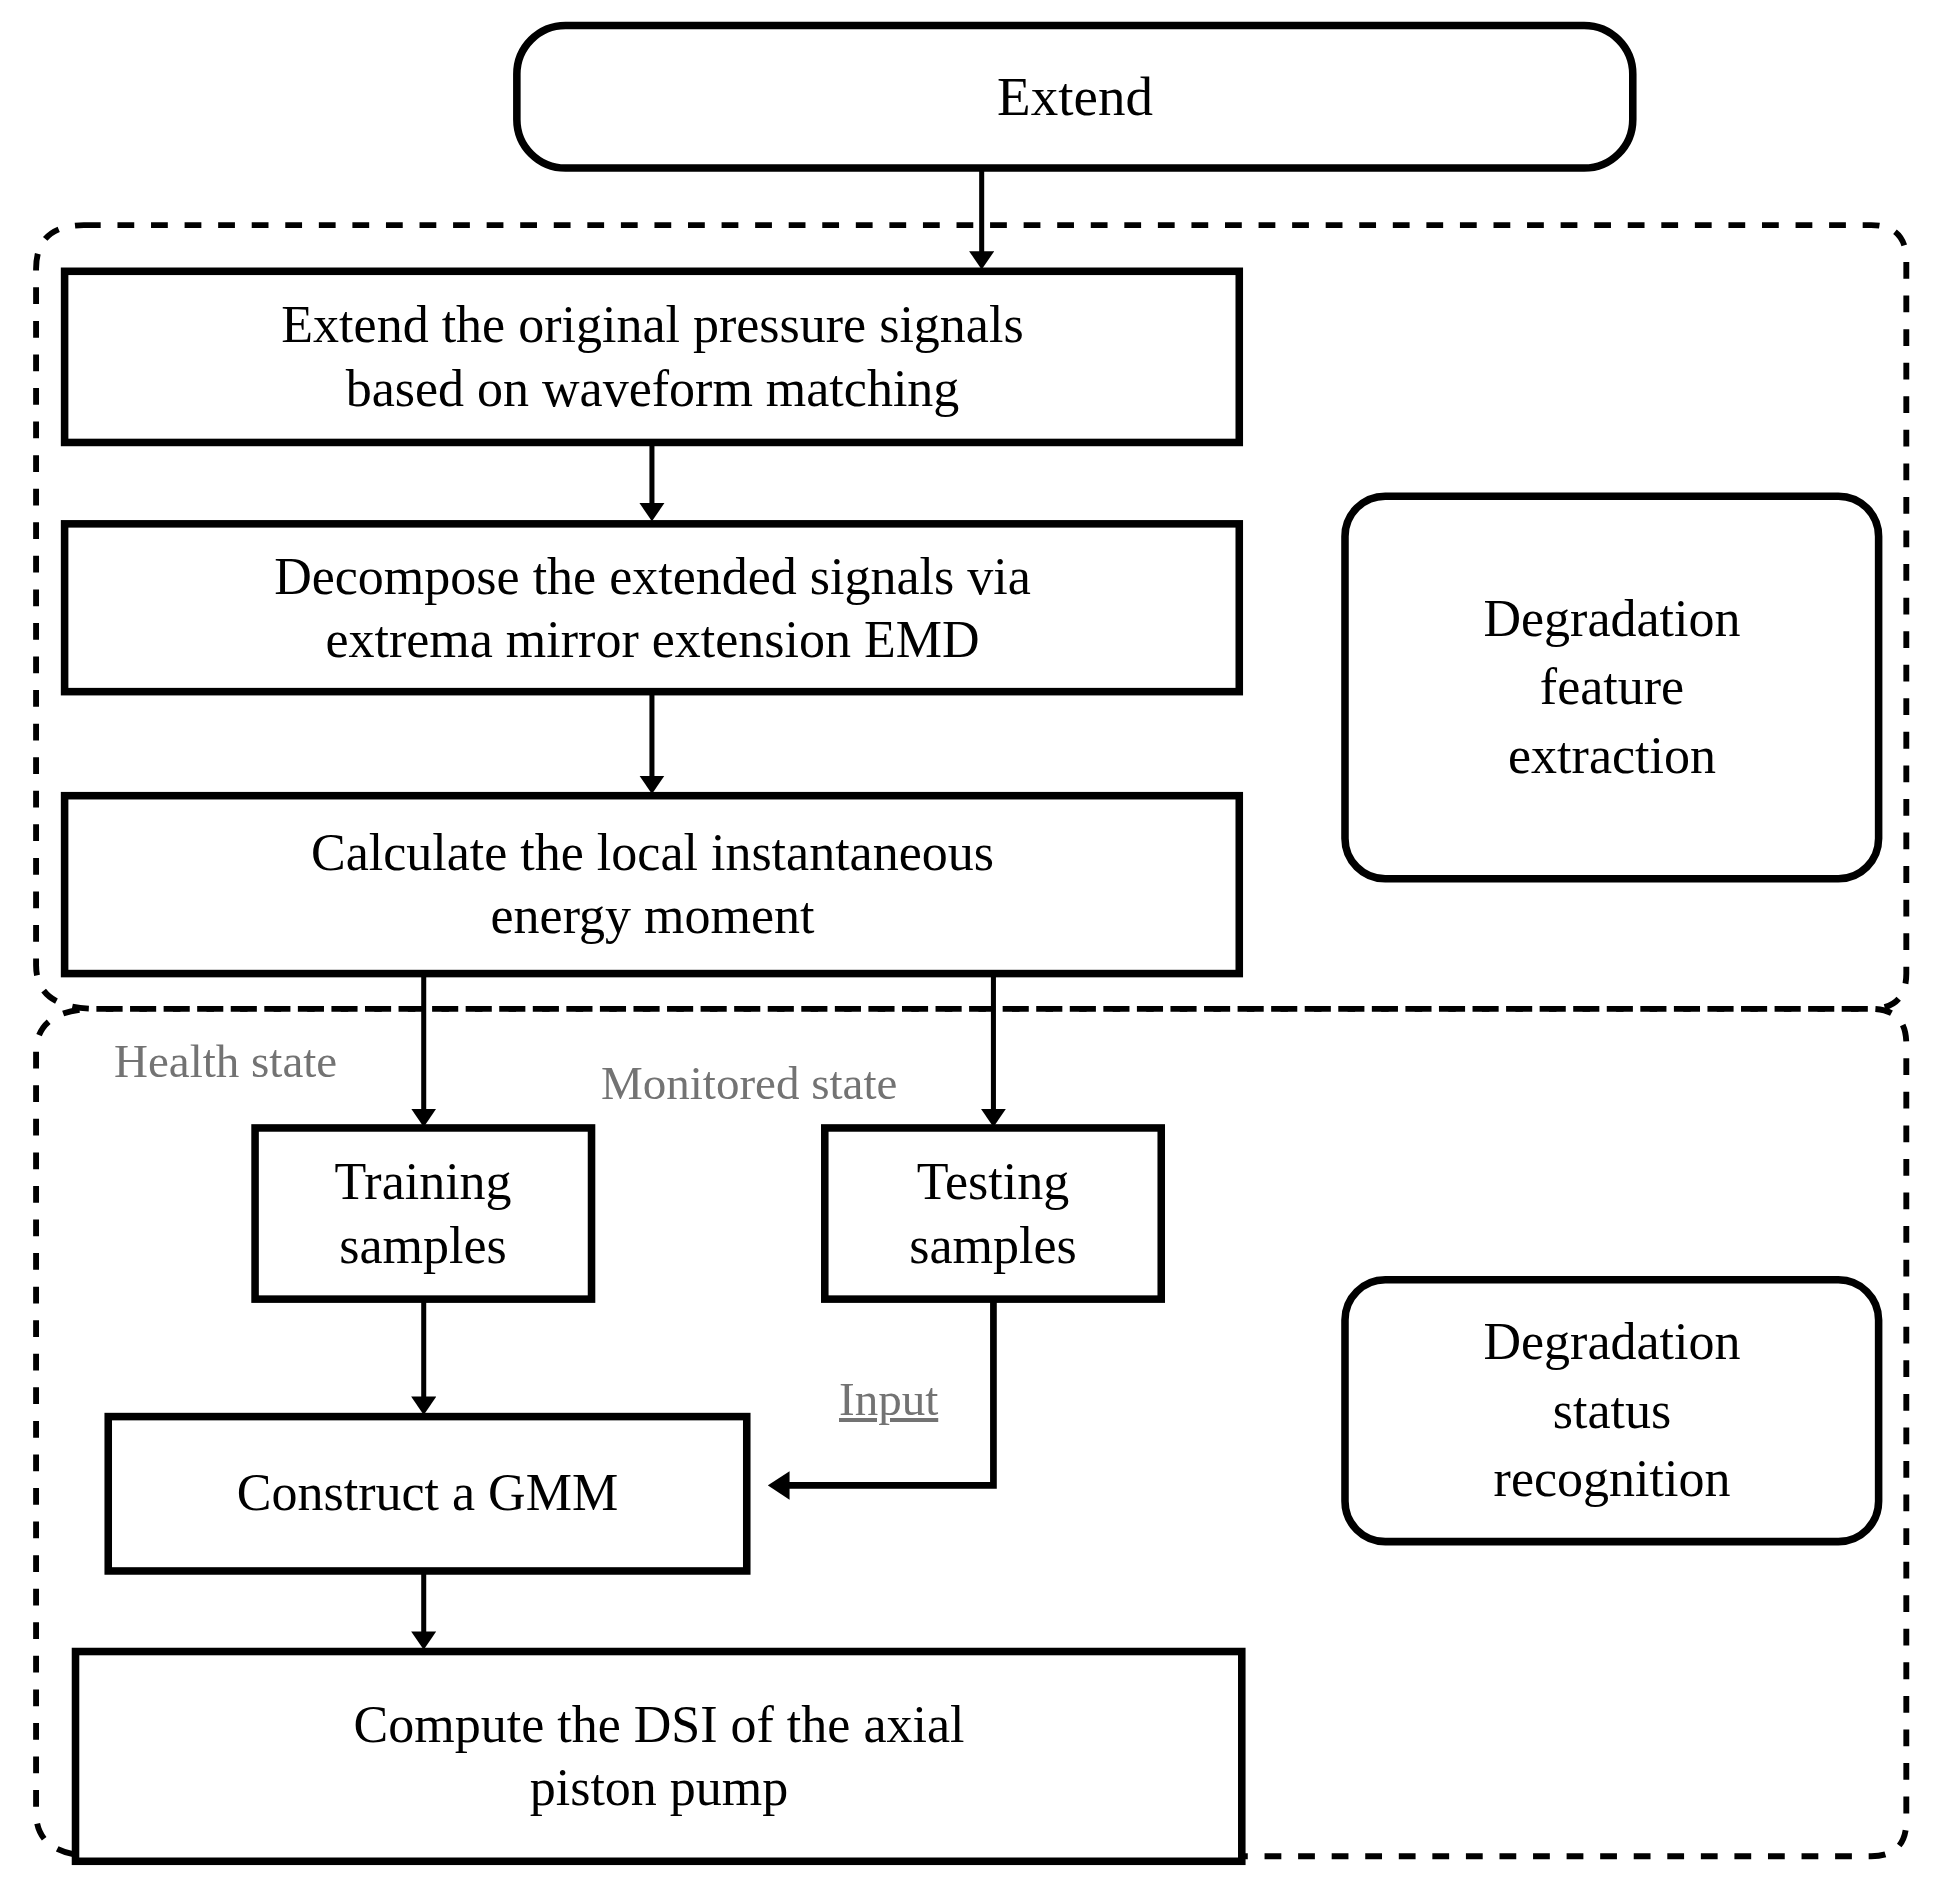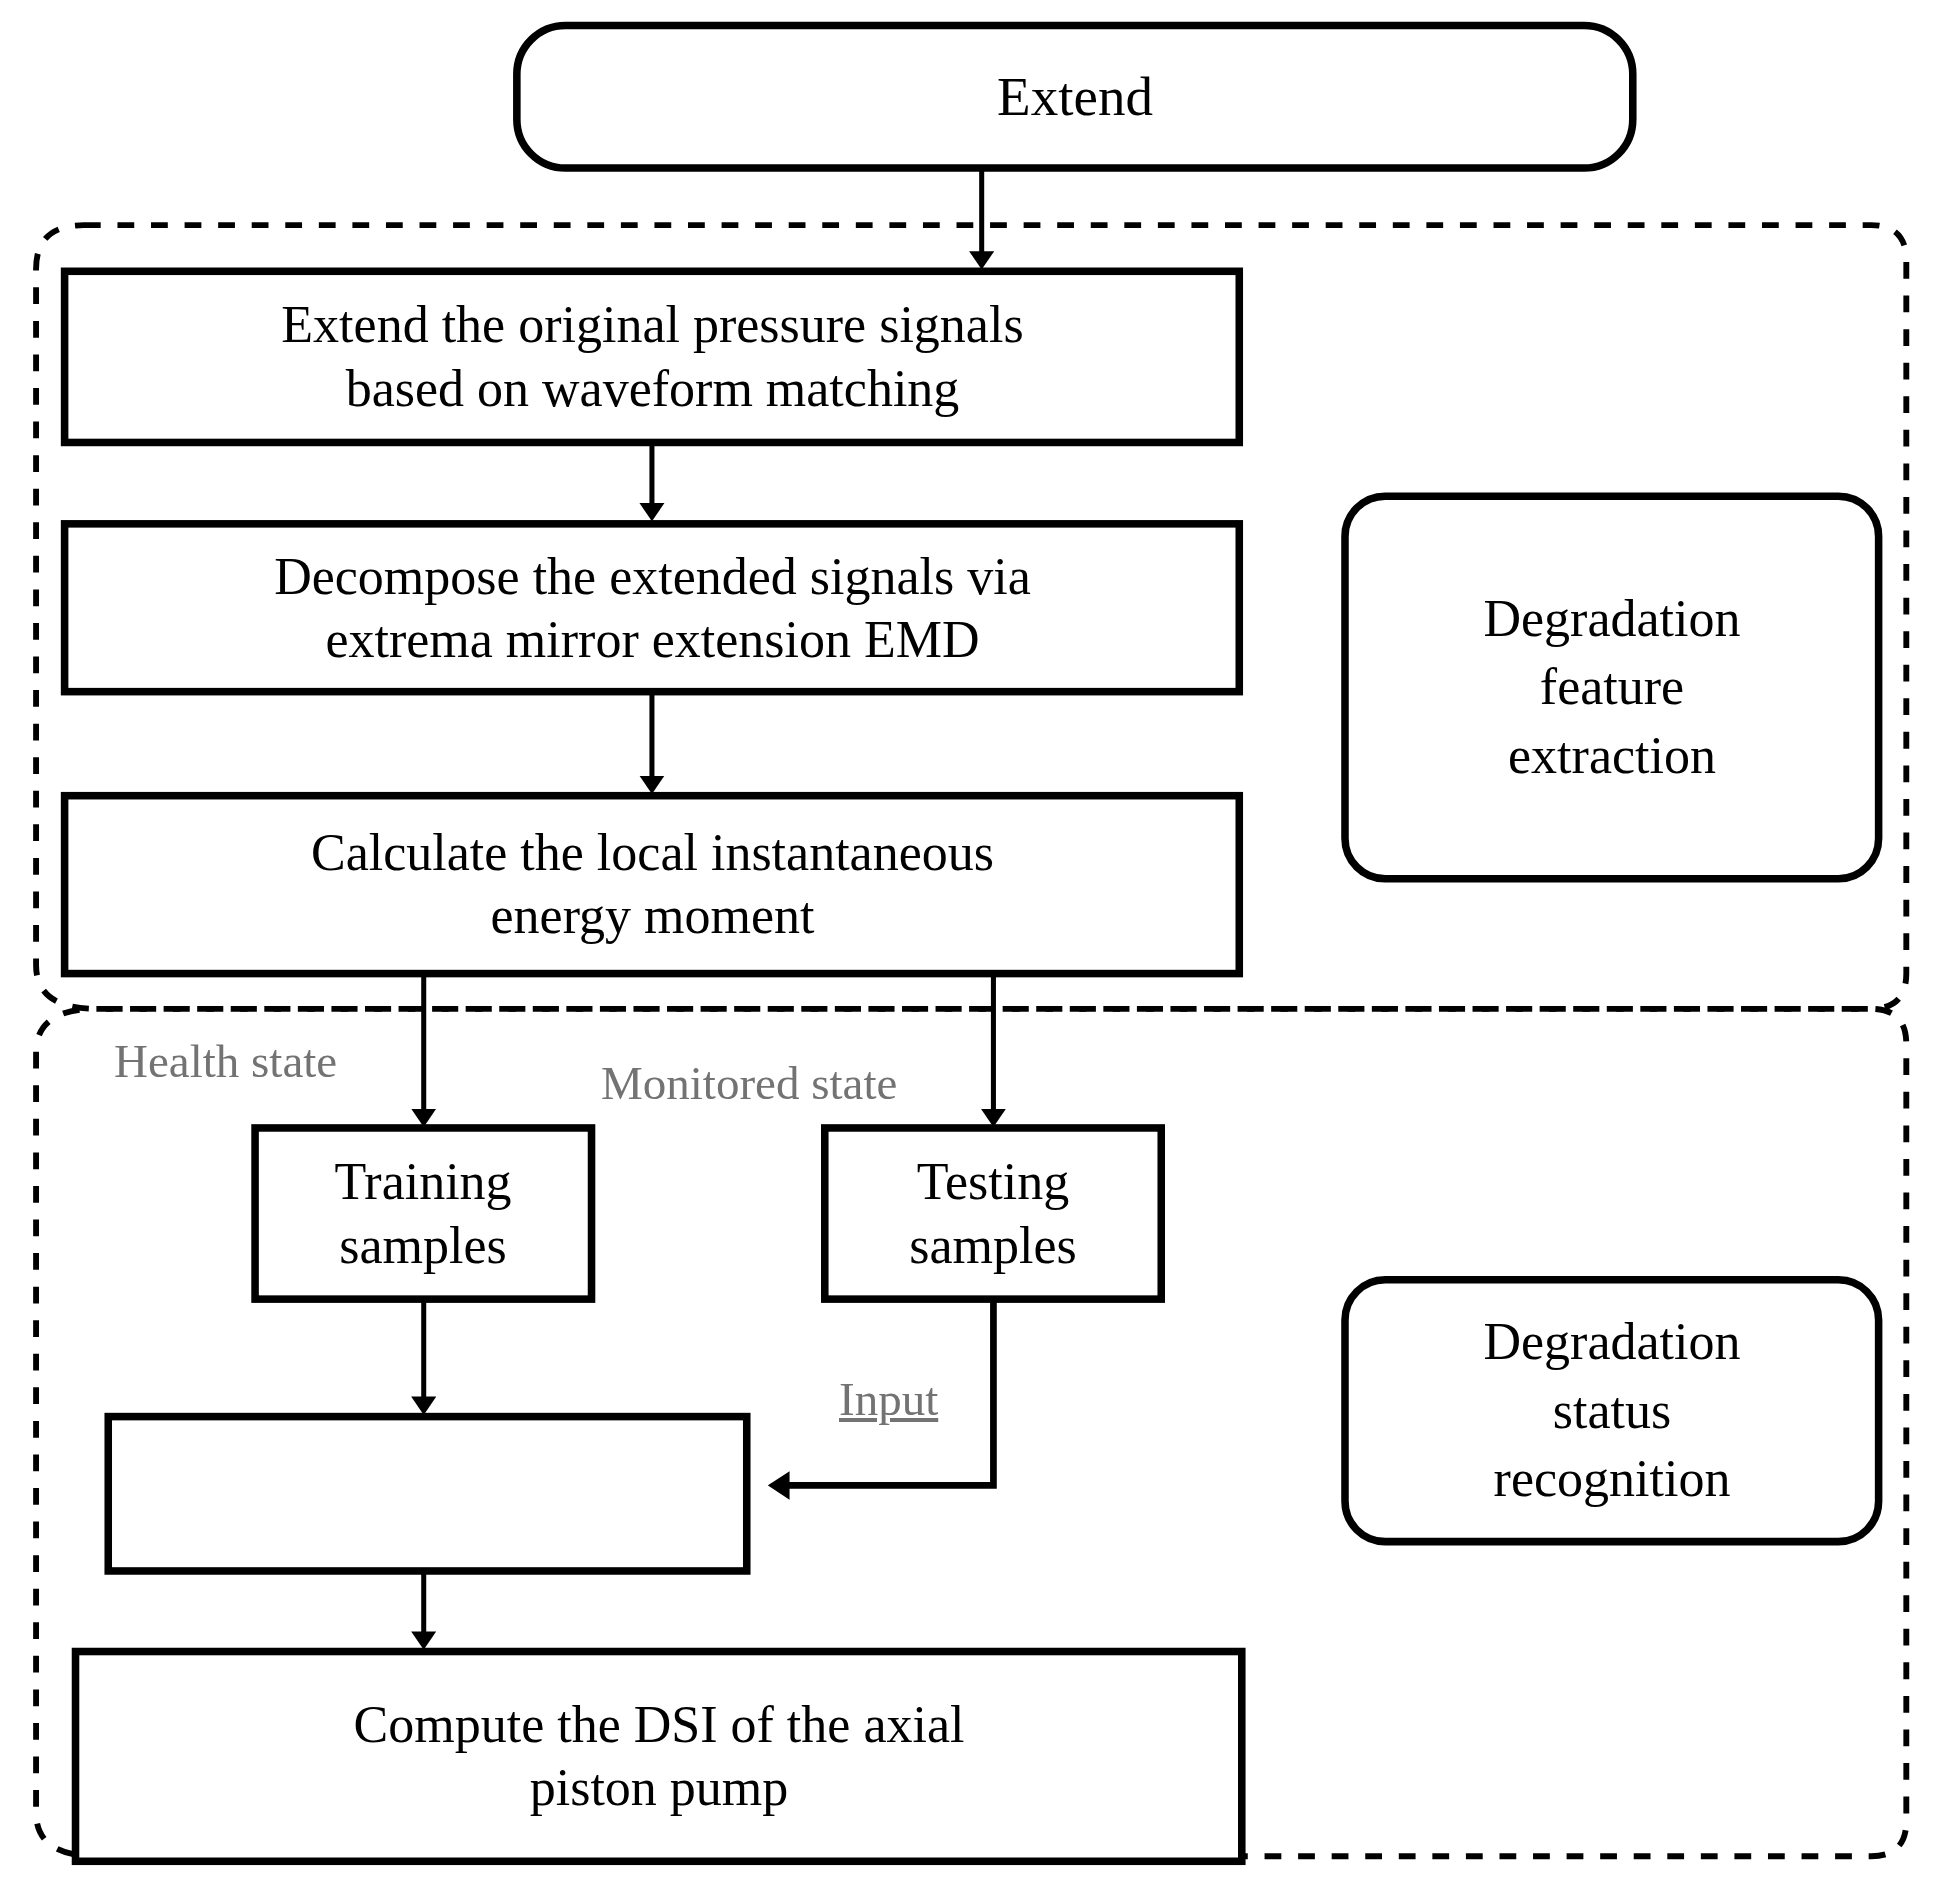--- a/index.html
+++ b/index.html
@@ -112,20 +112,21 @@
   <div class="node-text" style="left:1345px; top:496px; width:534px; height:383px; font-size:52px; line-height:1.32;">Degradation
 feature
 extraction</div>
 
   <div class="node-text" style="left:255px; top:1128px; width:336px; height:171px; font-size:52px;">Training
 samples</div>
 
   <div class="node-text" style="left:825px; top:1128px; width:336px; height:171px; font-size:52px;">Testing
 samples</div>
 
+  <div class="node-text" style="left:108px; top:1416px; width:639px; height:154px; font-size:52px;">Construct a GMM</div>
 
   <div class="node-text" style="left:76px; top:1651px; width:1166px; height:210px; font-size:52px;">Compute the DSI of the axial
 piston pump</div>
 
   <div class="node-text" style="left:1345px; top:1280px; width:534px; height:262px; font-size:52px; line-height:1.32;">Degradation
 status
 recognition</div>
 
   <div class="edge-label" style="left:114px; top:1034px; font-size:47px;">Health state</div>
 

